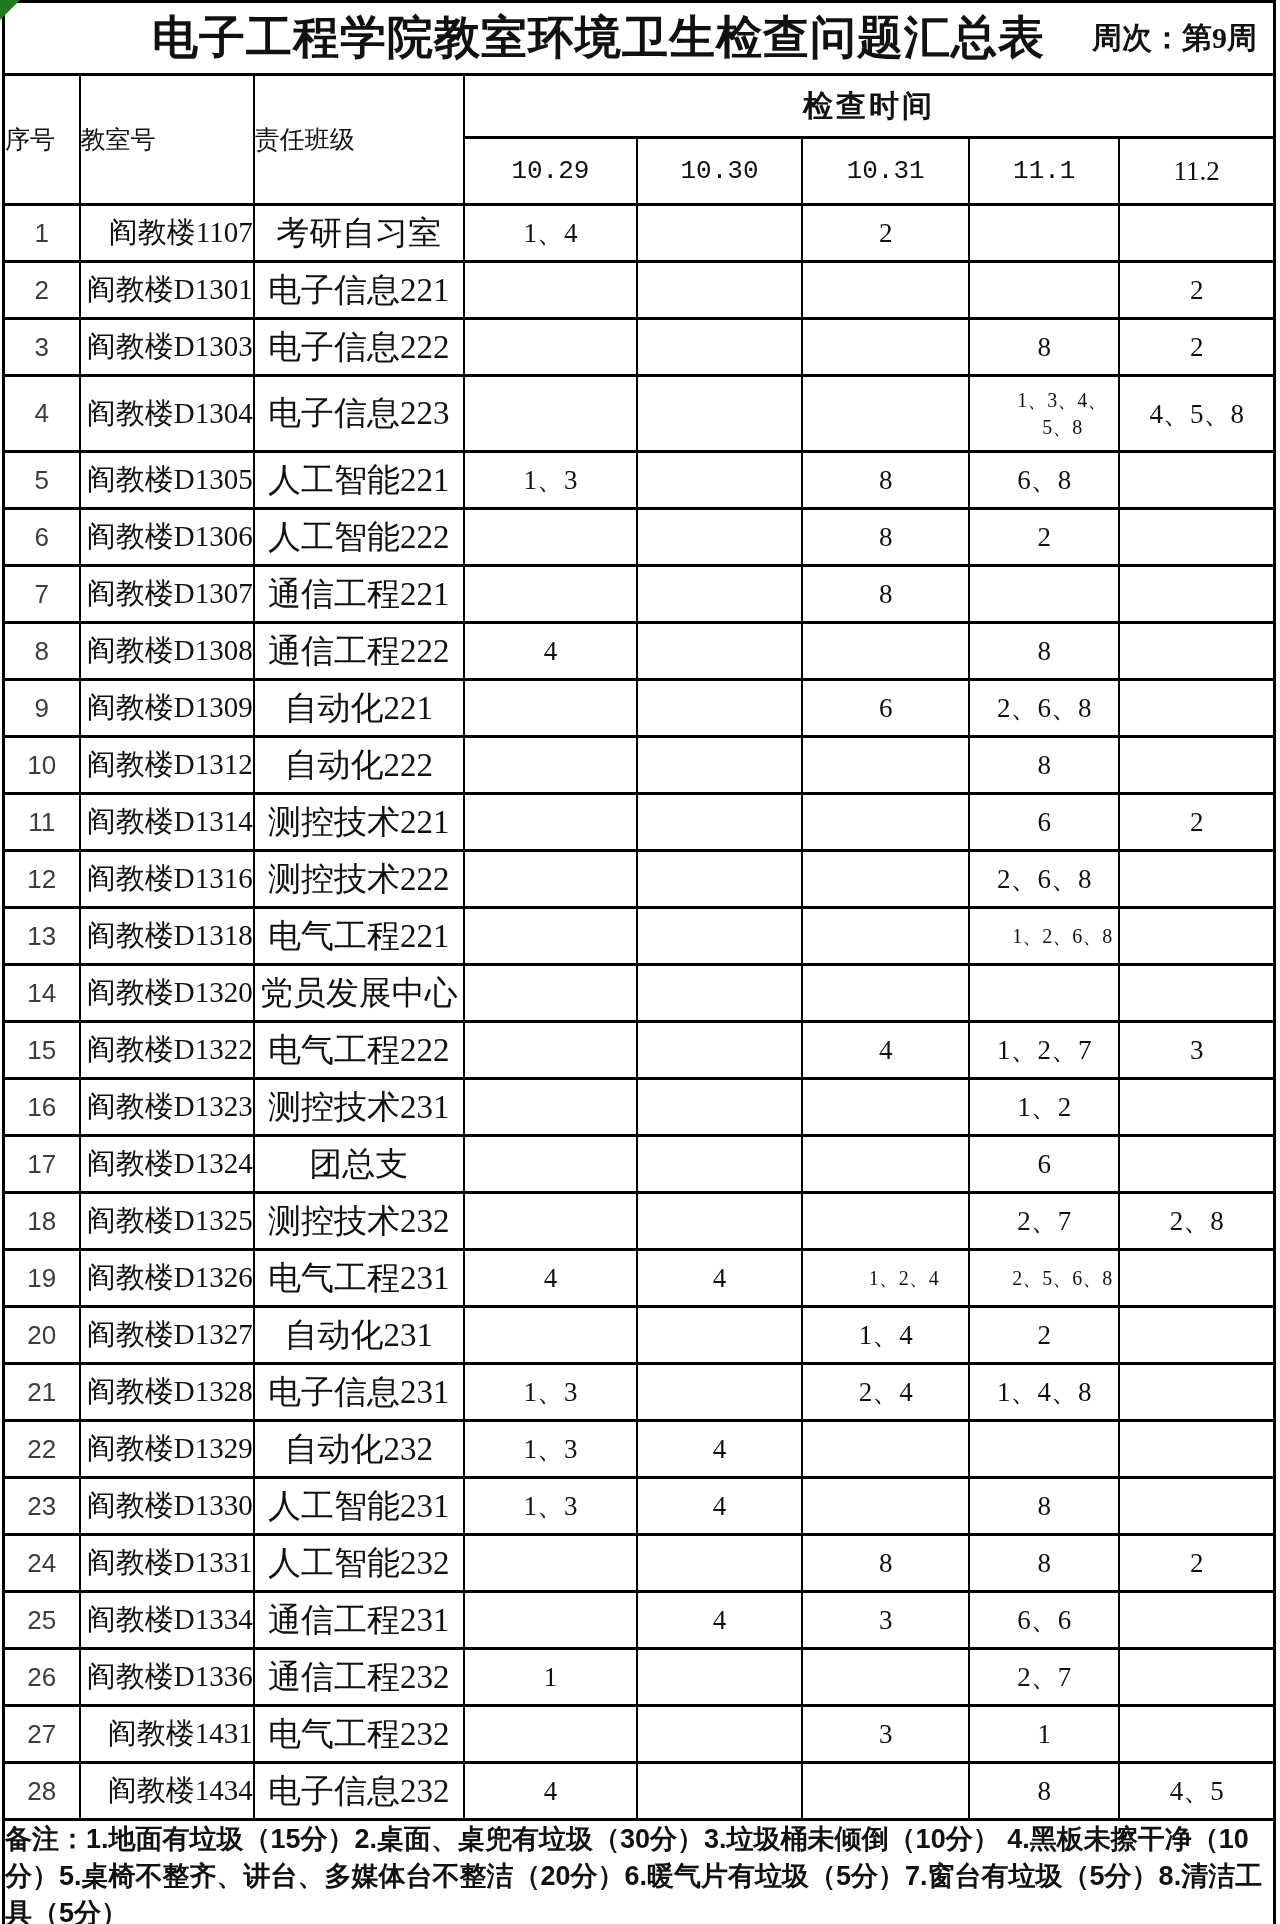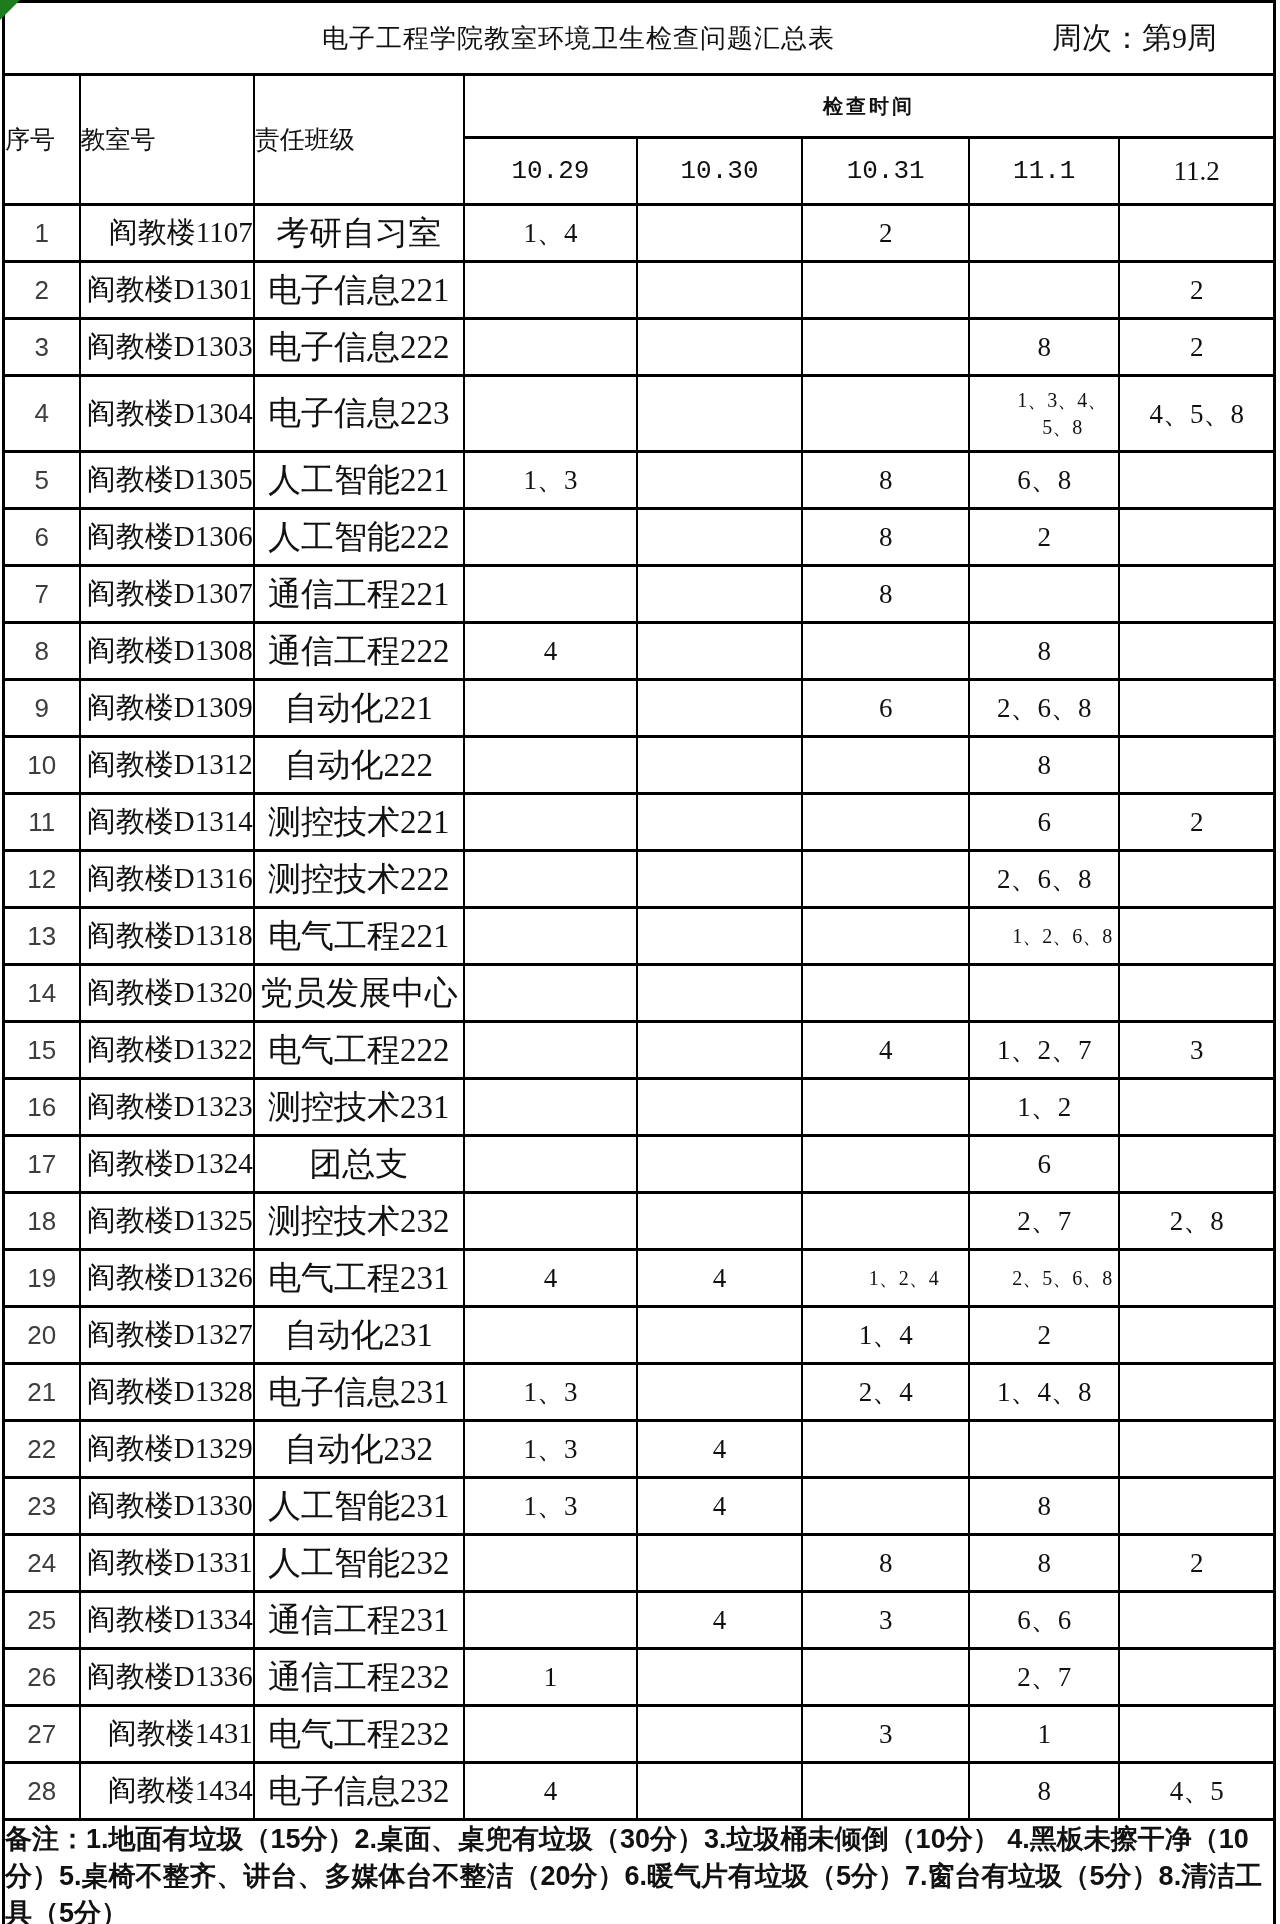--- a/index.html
+++ b/index.html
@@ -16,25 +16,25 @@
     width:1274px;margin-left:2px;border:3px solid #000;
   }
   table.sheet td{
     border-left:2px solid #000;border-right:2px solid #000;
     border-top:3px solid #000;border-bottom:3px solid #000;
     overflow:hidden;vertical-align:middle;padding:0;
   }
   
   td.title-cell{height:70px;}
   .title-flex{display:flex;align-items:center;width:100%;}
-  .doc-title{flex:1;text-align:center;padding-left:100px;font-weight:normal;font-size:26px;letter-spacing:1px;}
-  .week-label{padding-right:56px;font-weight:normal;font-size:30px;white-space:nowrap;}
+  .doc-title{flex:1;text-align:center;padding-left:100px;font-weight:bold;font-size:46px;letter-spacing:1px;}
+  .week-label{padding-right:16px;font-weight:bold;font-size:30px;white-space:nowrap;}
   
   td.h-cell{text-align:left;font-size:25px;}
-  td.group-cell{height:60px;text-align:center;font-size:20px;font-weight:600;letter-spacing:3px;}
+  td.group-cell{height:60px;text-align:center;font-size:30px;font-weight:600;letter-spacing:3px;}
   tr.date-row td{height:64px;}
   td.date-h{font-family:Liberation Mono, monospace;font-size:26px;text-align:center;}
   td.date-h.serif{font-family:"Liberation Serif","DejaVu Serif",serif;font-size:27px;}
   
   tr.data-row{height:57px;}
   tr.data-row.tall{height:76px;}
   td.c-no{font-family:"Liberation Sans","DejaVu Sans",sans-serif;font-size:26px;color:#3d3d3d;text-align:center;}
   td.c-room{font-size:29px;text-align:right;white-space:nowrap;}
   td.c-class{font-size:33px;text-align:center;white-space:nowrap;}
   td.c-val{font-size:27px;text-align:center;line-height:32px;}

